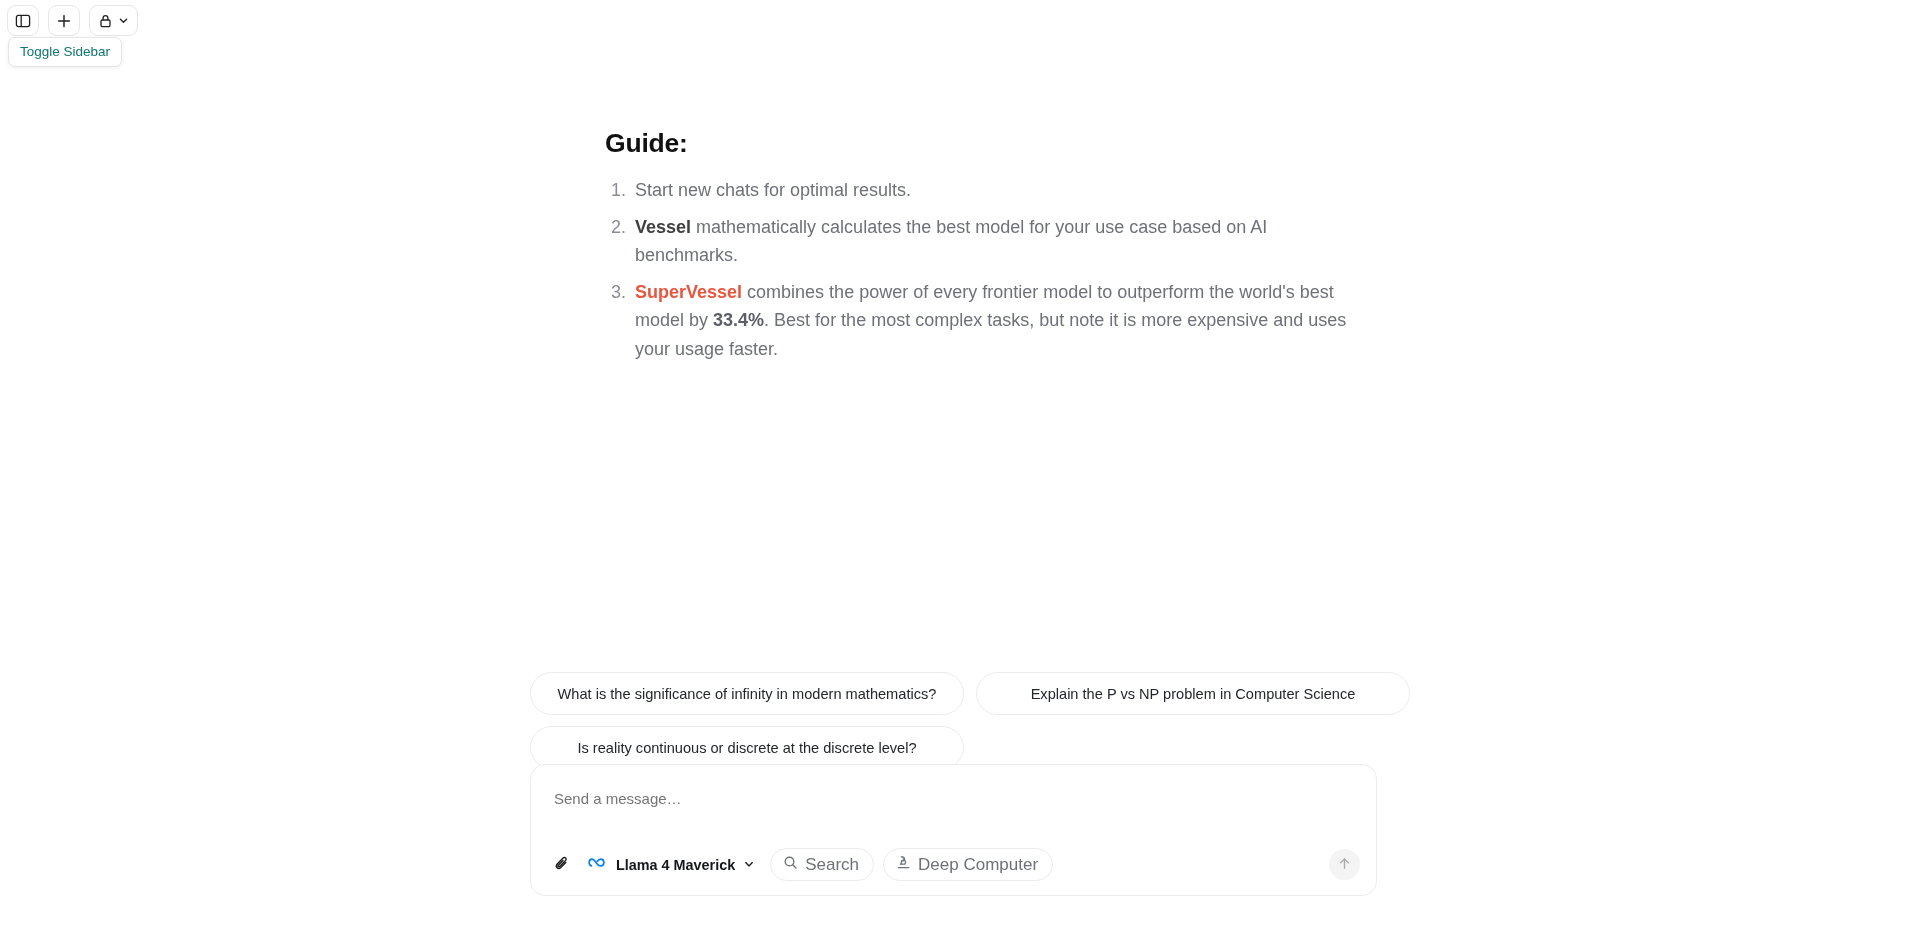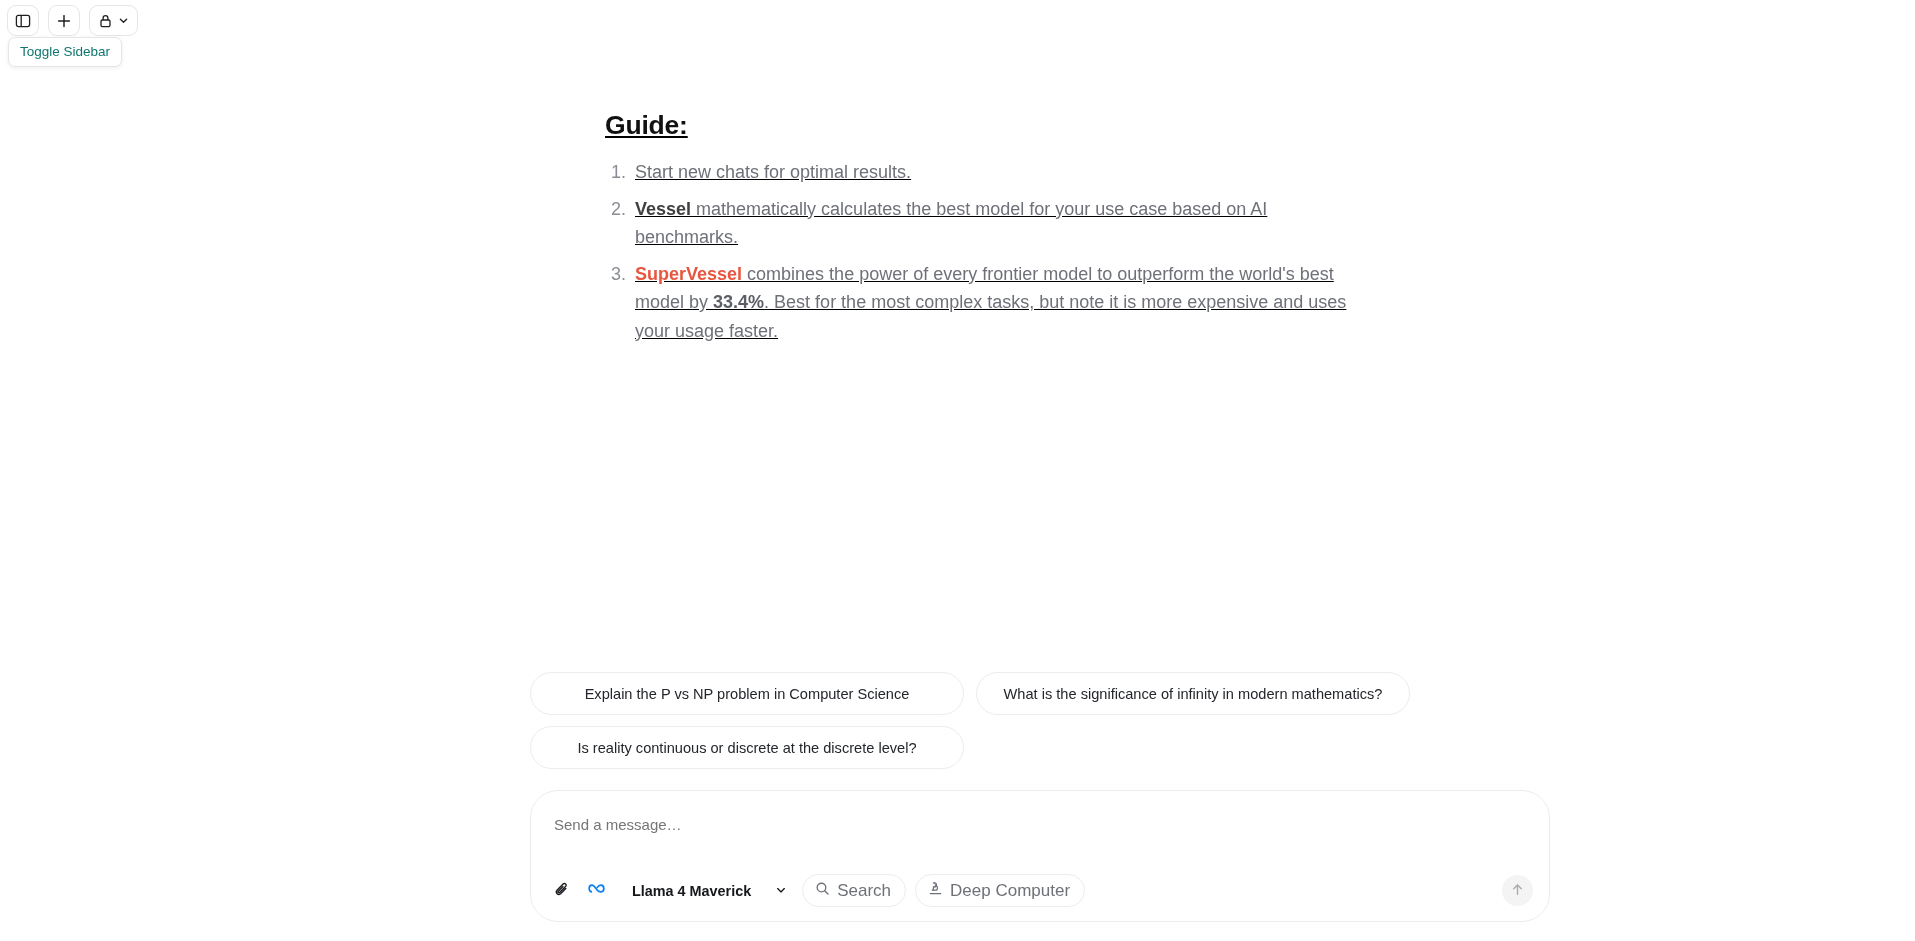--- a/index.html
+++ b/index.html
@@ -64,24 +64,23 @@
   .content {
     position: absolute;
     left: 530px;
     top: 0;
     width: 880px;
     height: 941px;
   }
 
   .guide-block {
     position: absolute;
-    top: 110px;
+    top: 128px;
     left: 75px;
     width: 760px;
-    text-decoration: underline;
   }
   .guide-title {
     font-size: 26.5px;
     font-weight: bold;
     color: #111111;
     letter-spacing: -0.2px;
     margin: 0 0 17px 0;
   }
   ol.guide-list {
     margin: 0;
@@ -119,25 +118,25 @@
     color: #23262b;
     cursor: pointer;
     padding: 0 14px;
     text-align: center;
   }
 
   
   .composer {
     position: absolute;
     left: 0;
-    top: 790px;
-    width: 1020px;
+    top: 764px;
+    width: 847px;
     height: 132px;
     border: 1px solid #ececec;
-    border-radius: 28px;
+    border-radius: 15px;
     background: #ffffff;
   }
   .composer-input {
     position: absolute;
     left: 21px;
     top: 24px;
     font-size: 15px;
     color: #8e9197;
     border: none;
     outline: none;
@@ -161,21 +160,21 @@
     display: flex;
     align-items: center;
     justify-content: center;
     cursor: pointer;
     background: transparent;
     border: none;
   }
   .model-select {
     display: flex;
     align-items: center;
-    gap: 24px;
+    gap: 8px;
     padding: 3px 6px 3px 4px;
     border-radius: 8px;
     cursor: pointer;
   }
   .model-name {
     font-size: 14.4px;
     color: #16181c;
     font-weight: 600;
   }
   .tool-pill {
@@ -254,22 +253,22 @@
         <li>
           <span class="kw-vessel">Vessel</span><span> mathematically calculates the best model for your use case based on AI benchmarks.</span>
         </li>
         <li>
           <span class="kw-supervessel">SuperVessel</span><span> combines the power of every frontier model to outperform the world's best model by </span><span class="kw-pct">33.4%</span><span>. Best for the most complex tasks, but note it is more expensive and uses your usage faster.</span>
         </li>
       </ol>
     </div>
 
     <div class="suggestions">
+      <div class="pill">What is the significance of infinity in modern mathematics?</div>
       <div class="pill">Explain the P vs NP problem in Computer Science</div>
-      <div class="pill">What is the significance of infinity in modern mathematics?</div>
       <div class="pill">Is reality continuous or discrete at the discrete level?</div>
     </div>
 
     <div class="composer">
       <input class="composer-input" type="text" placeholder="Send a message…" style="">
 
       <div class="composer-bar">
 
         <button class="icon-btn">
           <span>

